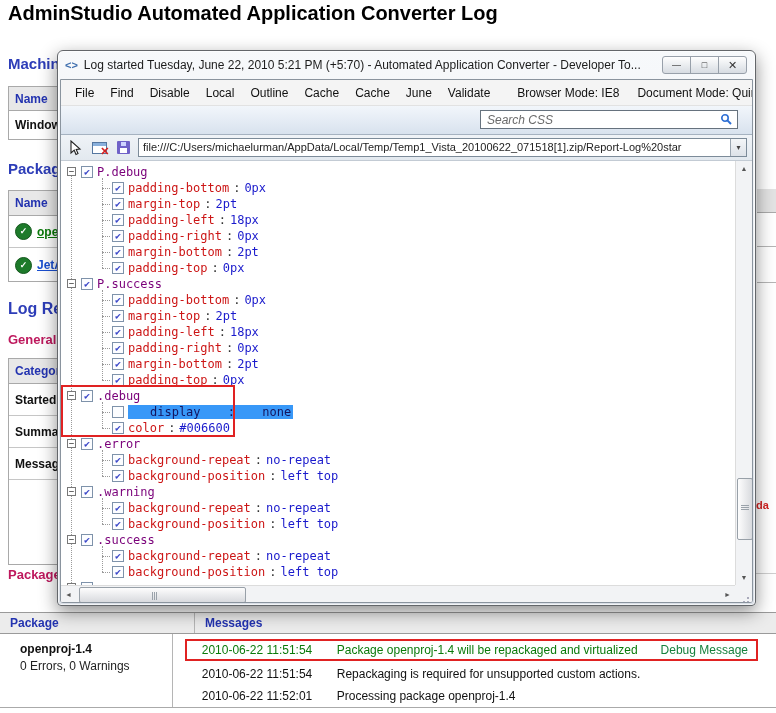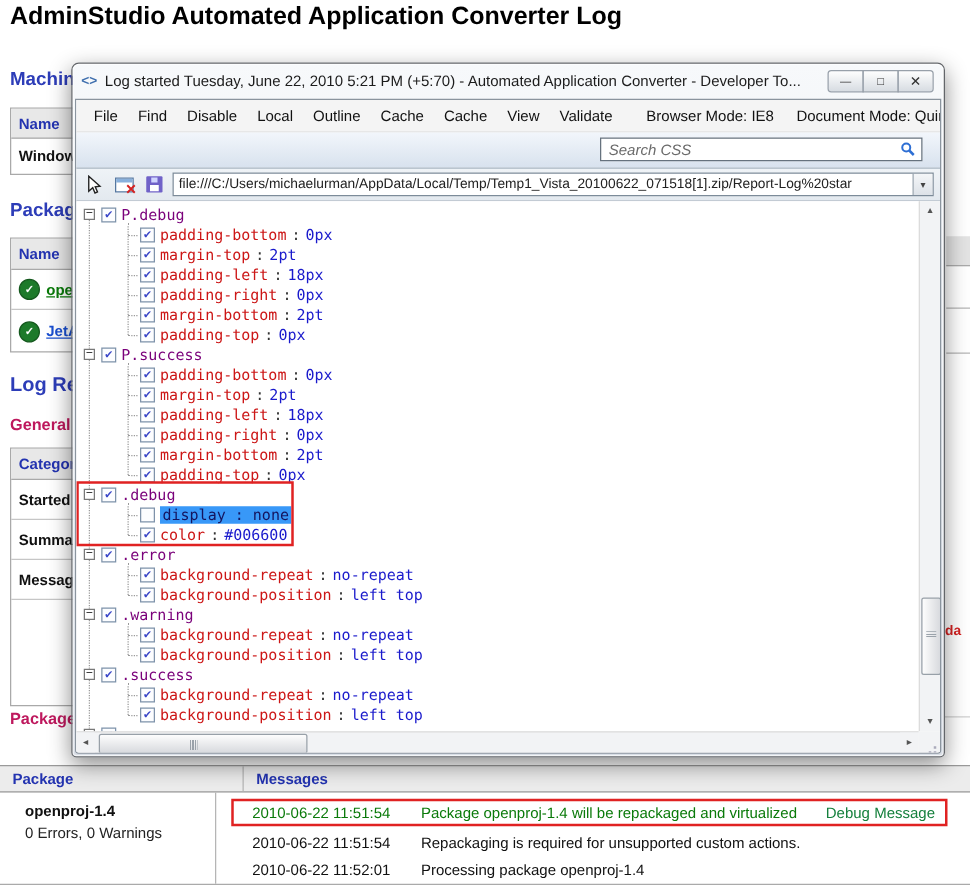--- a/index.html
+++ b/index.html
@@ -87,21 +87,21 @@
   .gline{position:absolute; left:41px; top:14px; bottom:8px; border-left:1px dotted #9a9a9a;}
   .trow{position:relative; height:16px; display:flex; align-items:center; gap:4px; white-space:nowrap;}
   .selrow{padding-left:20px;}
   .proprow{padding-left:51px;}
   .proprow::before{content:""; position:absolute; left:41px; top:8px; width:8px; border-top:1px dotted #9a9a9a;}
   .expander{position:absolute; left:6px; top:3px; width:9px; height:9px; border:1px solid #787878; background:#fff; box-sizing:border-box; font-size:9px; line-height:6px; text-align:center; color:#333; overflow:hidden;}
   .cb{width:12px; height:12px; border:1px solid #7e92aa; background:#fcfdff; box-sizing:border-box; font-size:10px; line-height:10px; text-align:center; color:#3a46c8; font-weight:bold; flex:0 0 auto; overflow:hidden;}
   .sel-label{color:#7a007a;}
   .pname{color:#cc1616;} .pcolon{color:#333;} .pval{color:#1a1acc;}
   .selhl{background:#3898f8; padding:0 2px;}
-  .selhl .pname,.selhl .pcolon,.selhl .pval{color:#14145e;}
+  .selhl .pname,.selhl .pcolon,.selhl .pval{color:#14145e;margin-left:20px;}
   .tgroup.annotated::after{content:""; position:absolute; left:0; top:-3px; width:170px; height:100%; border:2px solid #e02222; pointer-events:none;}
   
   .vscroll{position:absolute; right:0; top:0; bottom:17px; width:17px; background:#f2f3f5; border-left:1px solid #dcdcdc; box-sizing:border-box;}
   .hscroll{position:absolute; left:0; right:17px; bottom:0; height:17px; background:#f2f3f5; border-top:1px solid #dcdcdc; box-sizing:border-box;}
   .sbtn{position:absolute; display:flex; align-items:center; justify-content:center; font-size:7px; color:#555; background:#f2f3f5;}
   .vscroll .up{left:0; top:0; width:16px; height:15px;}
   .vscroll .down{left:0; bottom:0; width:16px; height:15px;}
   .hscroll .left{left:0; top:0; width:15px; height:16px;}
   .hscroll .right{right:0; top:0; width:15px; height:16px;}
   .vthumb{position:absolute; left:1px; top:317px; width:14px; height:60px; border:1px solid #98a0a8; border-radius:2px; background:linear-gradient(90deg,#fdfdfd,#d8dade);}
@@ -205,21 +205,21 @@
   <div class="inner">
     <div class="menubar">
       <div class="menu-left">
           <span class="menu-item">File</span>
           <span class="menu-item">Find</span>
           <span class="menu-item">Disable</span>
           <span class="menu-item">Local</span>
           <span class="menu-item">Outline</span>
           <span class="menu-item">Cache</span>
           <span class="menu-item">Cache</span>
-          <span class="menu-item">View</span>
+          <span class="menu-item">June</span>
           <span class="menu-item">Validate</span>
         </div>
       <div class="menu-sep"></div>
       <div class="modes">
           <span class="mode-item">Browser Mode: IE8</span>
           <span class="mode-item">Document Mode: Quirks</span>
         </div>
 
     </div>
     <div class="tabstrip">

